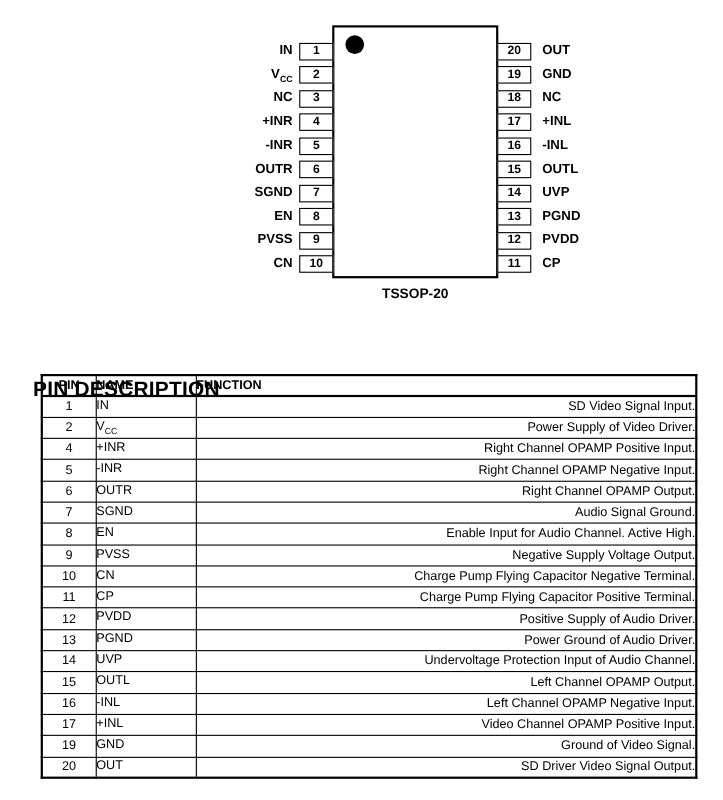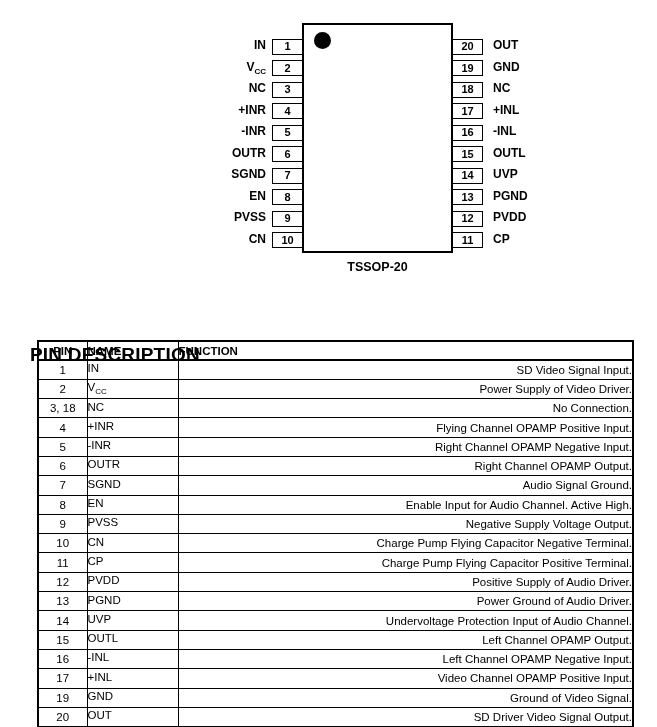--- a/index.html
+++ b/index.html
@@ -215,30 +215,25 @@
         <td class="col-name"><span>IN</span><sub class="name-sub"></sub></td>
         <td class="col-func">SD Video Signal Input.</td>
       </tr>
 
       <tr>
         <td class="col-pin">2</td>
         <td class="col-name"><span>V</span><sub class="name-sub">CC</sub></td>
         <td class="col-func">Power Supply of Video Driver.</td>
       </tr>
 
-      <tr>
-        <td class="col-pin">3, 18</td>
-        <td class="col-name"><span>NC</span><sub class="name-sub"></sub></td>
-        <td class="col-func">No Connection.</td>
-      </tr>
 
       <tr>
         <td class="col-pin">4</td>
         <td class="col-name"><span>+INR</span><sub class="name-sub"></sub></td>
-        <td class="col-func">Flying Channel OPAMP Positive Input.</td>
+        <td class="col-func">Right Channel OPAMP Positive Input.</td>
       </tr>
 
       <tr>
         <td class="col-pin">5</td>
         <td class="col-name"><span>-INR</span><sub class="name-sub"></sub></td>
         <td class="col-func">Right Channel OPAMP Negative Input.</td>
       </tr>
 
       <tr>
         <td class="col-pin">6</td>

